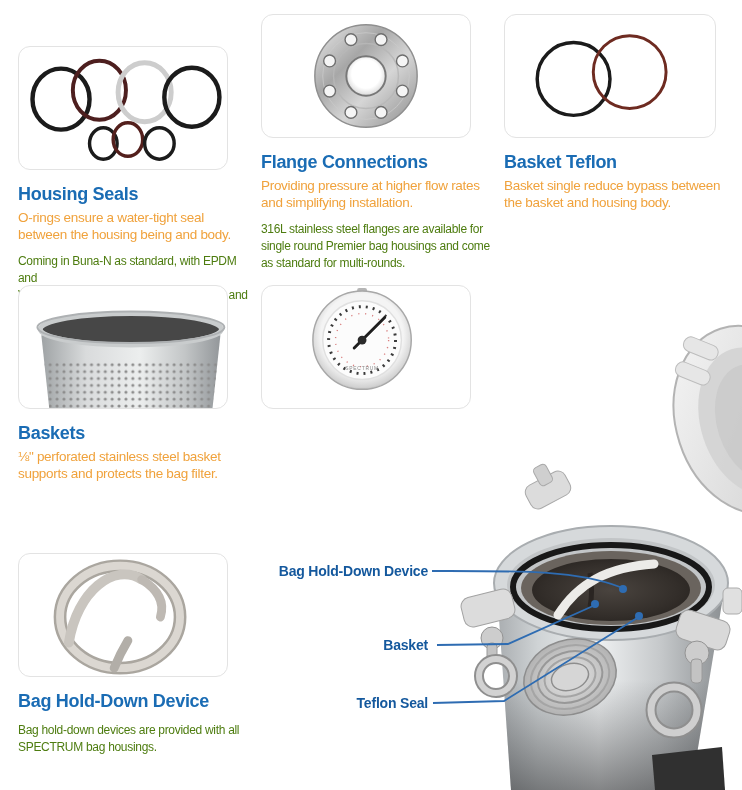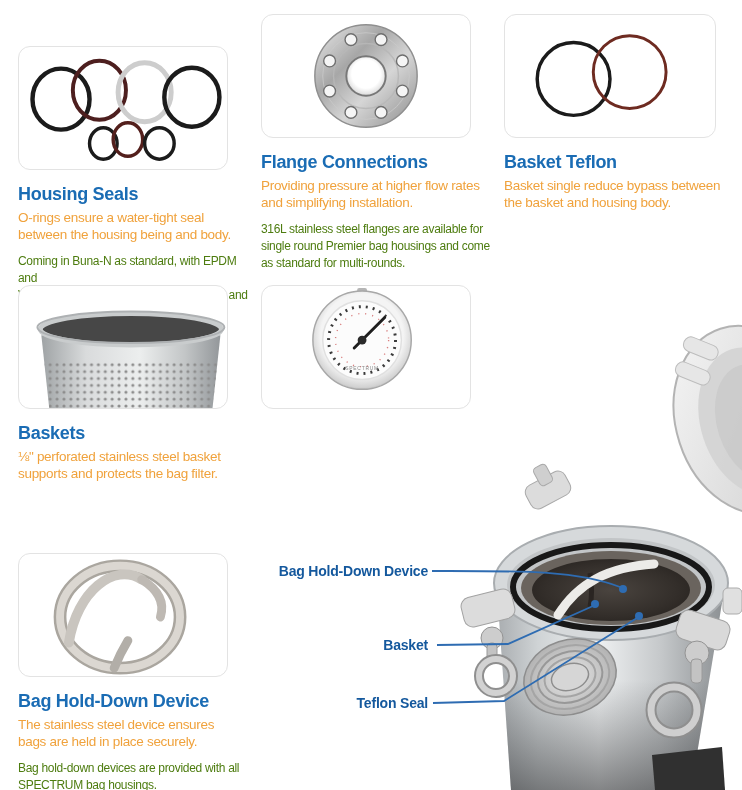--- a/index.html
+++ b/index.html
@@ -156,22 +156,20 @@
     <div class="img-box">
       <svg viewBox="0 0 210 124" width="208" height="122">
         <ellipse cx="102" cy="64" rx="61" ry="52" fill="none" stroke="#aaa69f" stroke-width="13"></ellipse>
         <ellipse cx="102" cy="64" rx="61" ry="52" fill="none" stroke="#dbd7d1" stroke-width="8"></ellipse>
         <path d="M50 90 C58 38 96 8 124 26" fill="none" stroke="#c9c5bf" stroke-width="10" stroke-linecap="round"></path>
         <path d="M124 26 C140 36 148 48 143 64" fill="none" stroke="#beb9b3" stroke-width="9" stroke-linecap="round"></path>
         <path d="M96 116 C100 106 104 98 110 88" fill="none" stroke="#b2aea8" stroke-width="9" stroke-linecap="round"></path>
       </svg>
     </div>
     <h3 class="t">Bag Hold-Down Device</h3>
-    <p class="s">The stainless steel device ensures
-bags are held in place securely.</p>
     <p class="b">Bag hold-down devices are provided with all
 SPECTRUM bag housings.</p>
   </article>
 
   <svg id="main-photo" viewBox="0 0 302 535">
     <defs>
       <linearGradient id="bodyGrad" x1="0" y1="0" x2="1" y2="0">
         <stop offset="0" stop-color="#a9adb0"></stop>
           <stop offset="0.18" stop-color="#cfd3d5"></stop>
         <stop offset="0.45" stop-color="#eef0f1"></stop>

